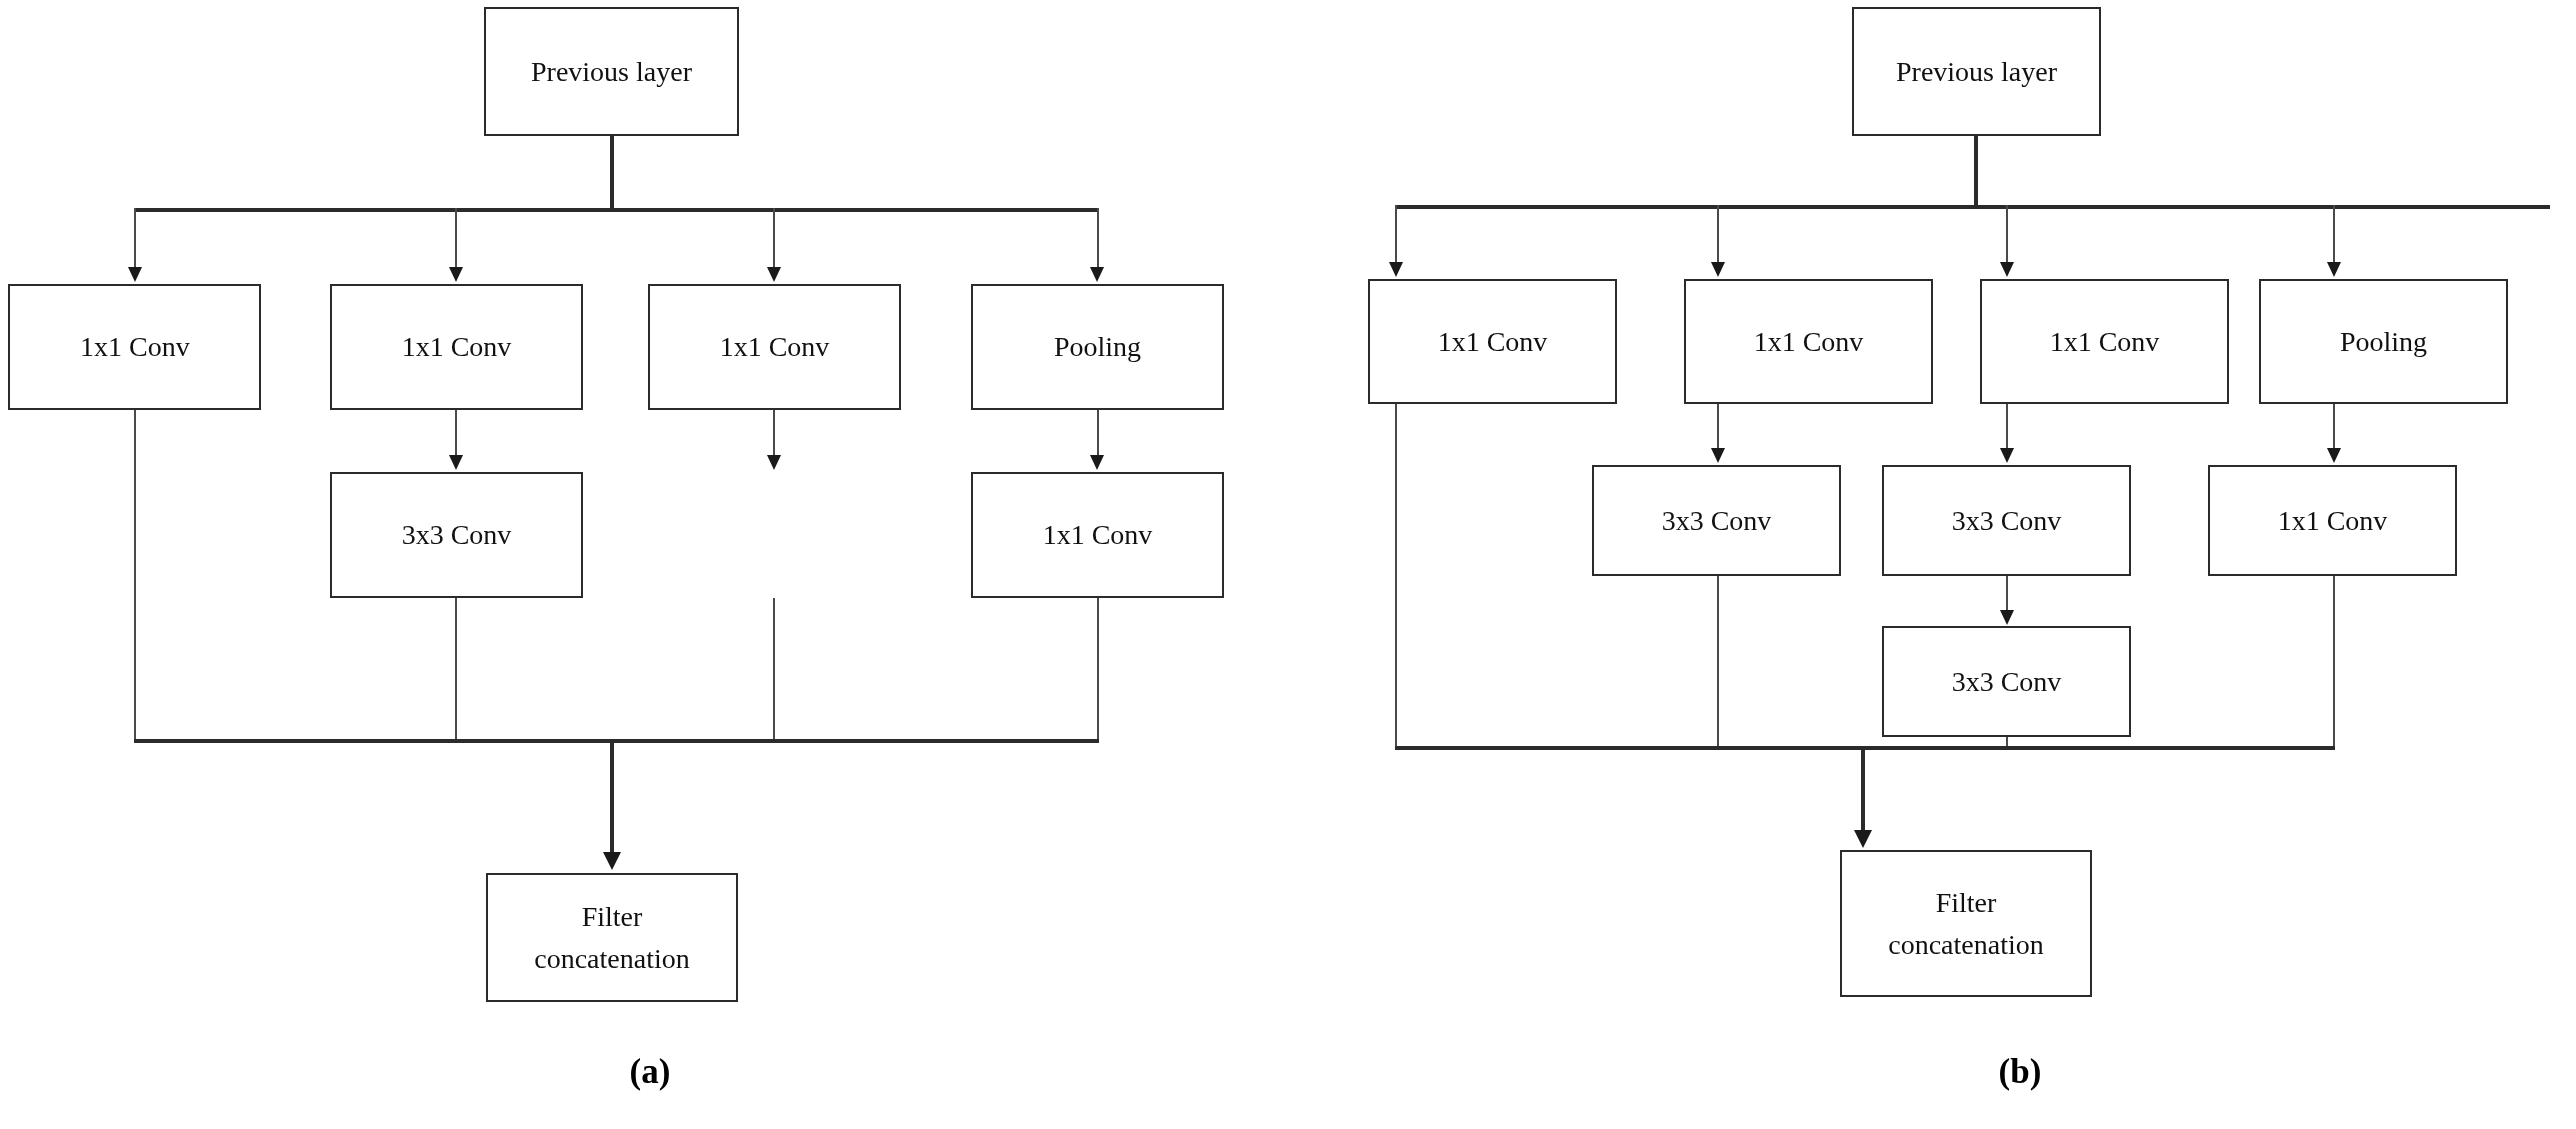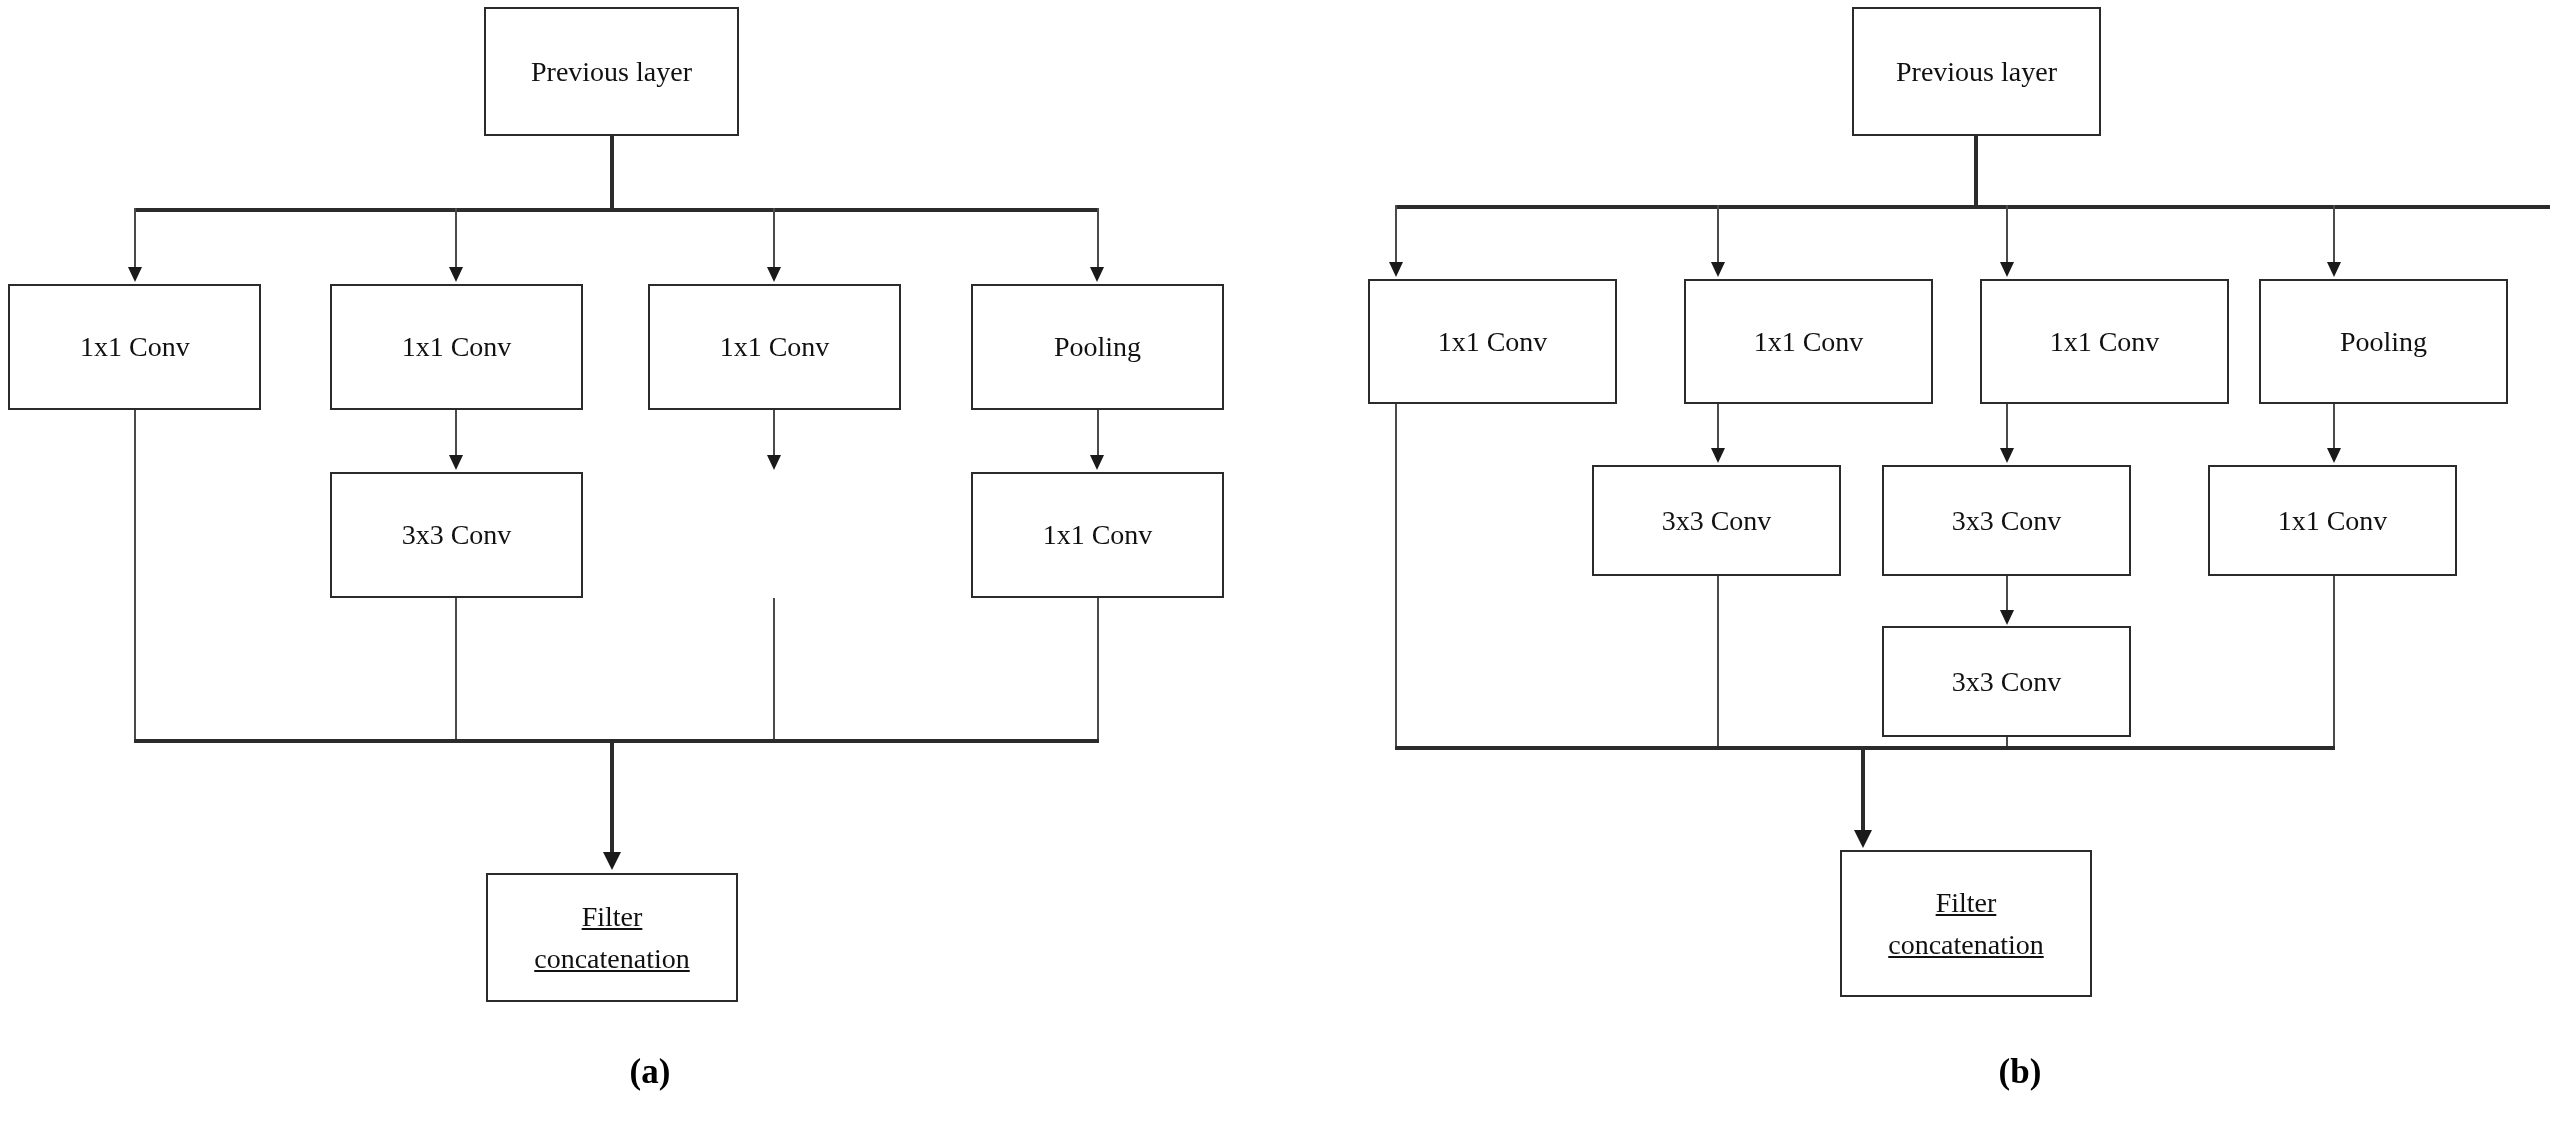--- a/index.html
+++ b/index.html
@@ -36,21 +36,20 @@
     font-size: 28px;
     color: #111111;
     padding: 1.4px 4.2px;
   }
   .node .label {
     display: block;
     width: 100%;
   }
   .node.two-line {
     line-height: 1.5;
-    text-decoration: underline;
   }
   .edge {
     position: absolute;
     background: #2b2b2b;
   }
   .edge.v { width: 2.8px; }
   .edge.h { height: 2.8px; }
   .edge.thin { background: #4a4a4a; }
   .edge.v.thin { width: 2.1px; }
   .arrowhead {

